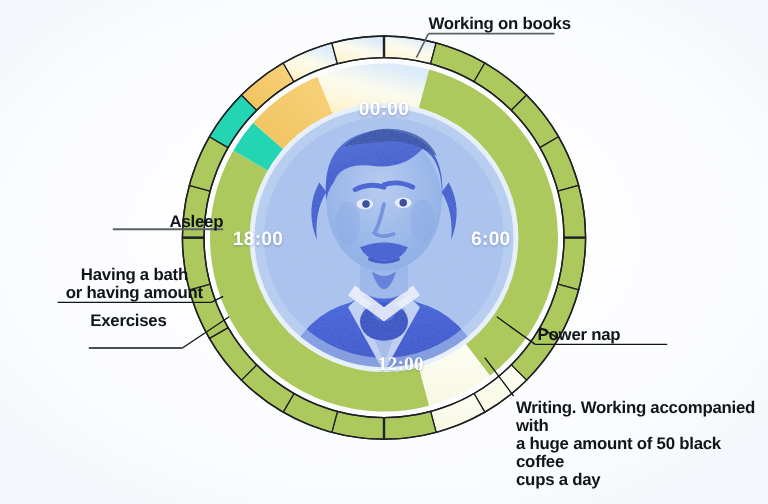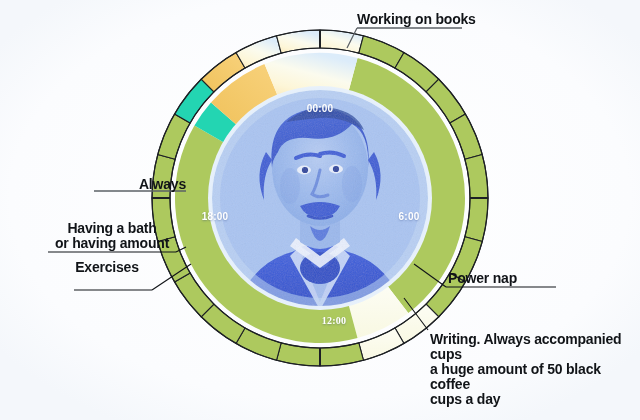--- a/index.html
+++ b/index.html
@@ -21,25 +21,24 @@
     letter-spacing:-0.2px;
     line-height:15px;
     white-space:nowrap;
   }
   .lbl.multi{white-space:normal;}
   .lbl-rightalign{text-align:right;}
 
   .clocktxt{
     position:absolute;
     color:#ffffff;
-    font-size:10px;
+    font-size:16px;
     font-weight:700;
     letter-spacing:0.2px;
     text-shadow:0 1px 2px rgba(40,60,120,.35);
-    margin-top:16px;
   }
 </style>
 </head>
 <body>
 
 <div id="stage">
 
   <svg id="clock-svg" width="640" height="420" viewBox="0 0 640 420">
     <defs>
 
@@ -213,30 +212,30 @@
     </g>
   </svg>
 
   <div class="clocktxt" style="left:320px;top:92px;transform:translate(-50%,-50%);">00:00</div>
   <div class="clocktxt" style="left:409px;top:200px;transform:translate(-50%,-50%);text-align:center;">6:00</div>
   <div class="clocktxt" style="left:334px;top:304px;transform:translate(-50%,-50%);font-family:Liberation Serif, serif;">12:00</div>
   <div class="clocktxt" style="left:215px;top:200px;transform:translate(-50%,-50%);">18:00</div>
 
   <div class="lbl" style="left:357px;top:12px;">Working on books</div>
 
-  <div class="lbl lbl-rightalign" style="left:96px;top:177px;width:90px;text-align:right;">Always</div>
+  <div class="lbl lbl-rightalign" style="left:96px;top:177px;width:90px;text-align:right;">Asleep</div>
 
   <div class="lbl multi lbl-rightalign" style="left:48px;top:221px;width:128px;text-align:center;">
     <div>Having a bath</div>
     <div>or having amount</div>
   </div>
 
   <div class="lbl lbl-rightalign" style="left:62px;top:260px;width:90px;text-align:center;">Exercises</div>
 
   <div class="lbl" style="left:448px;top:271px;">Power nap</div>
 
   <div class="lbl multi" style="left:430px;top:332px;width:200px;">
-    <div>Writing. Always accompanied cups</div>
+    <div>Writing. Working accompanied with</div>
     <div>a huge amount of 50 black coffee</div>
     <div>cups a day</div>
   </div>
 
 </div>
 
 </body></html>

